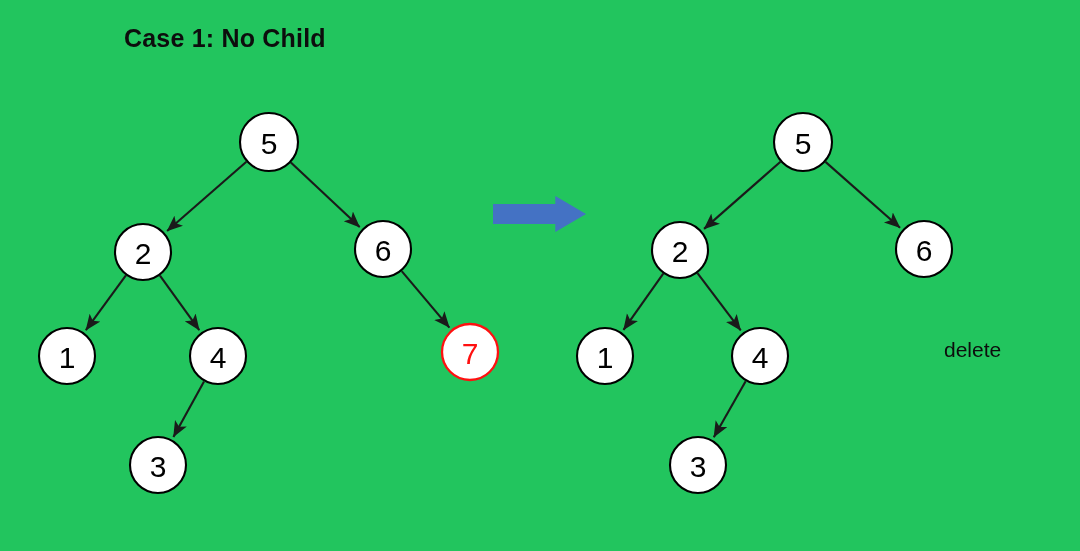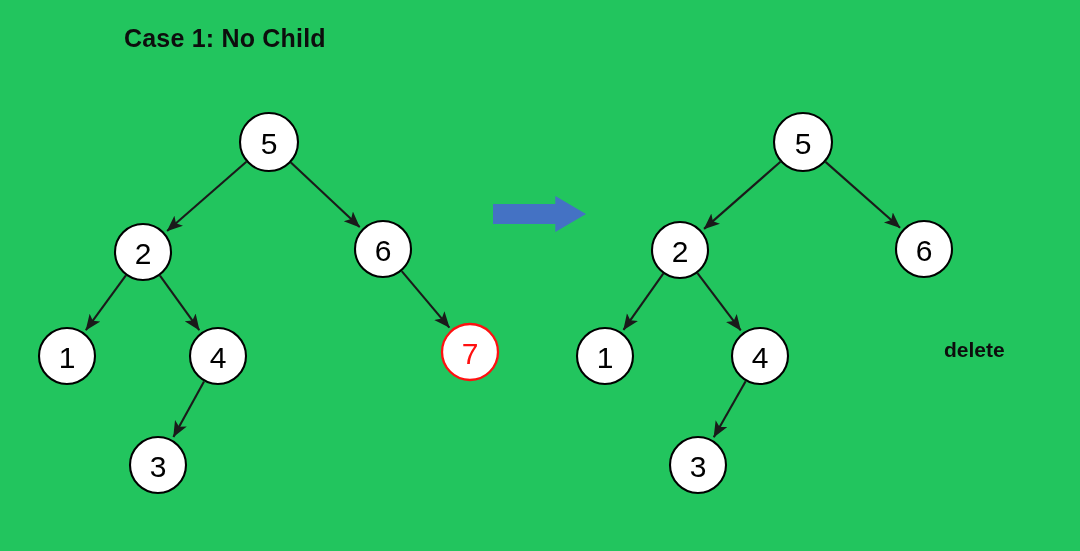--- a/index.html
+++ b/index.html
@@ -26,21 +26,21 @@
     font-weight: 600;
     letter-spacing: 0.2px;
     color: #0d0d0d;
     white-space: nowrap;
   }
   #delete-label {
     position: absolute;
     left: 944px;
     top: 338px;
     font-size: 21px;
-    font-weight: 700;
+    font-weight: 400;
     color: #0d0d0d;
     white-space: nowrap;
   }
   svg.diagram {
     position: absolute;
     left: 0;
     top: 0;
     width: 1080px;
     height: 551px;
   }

